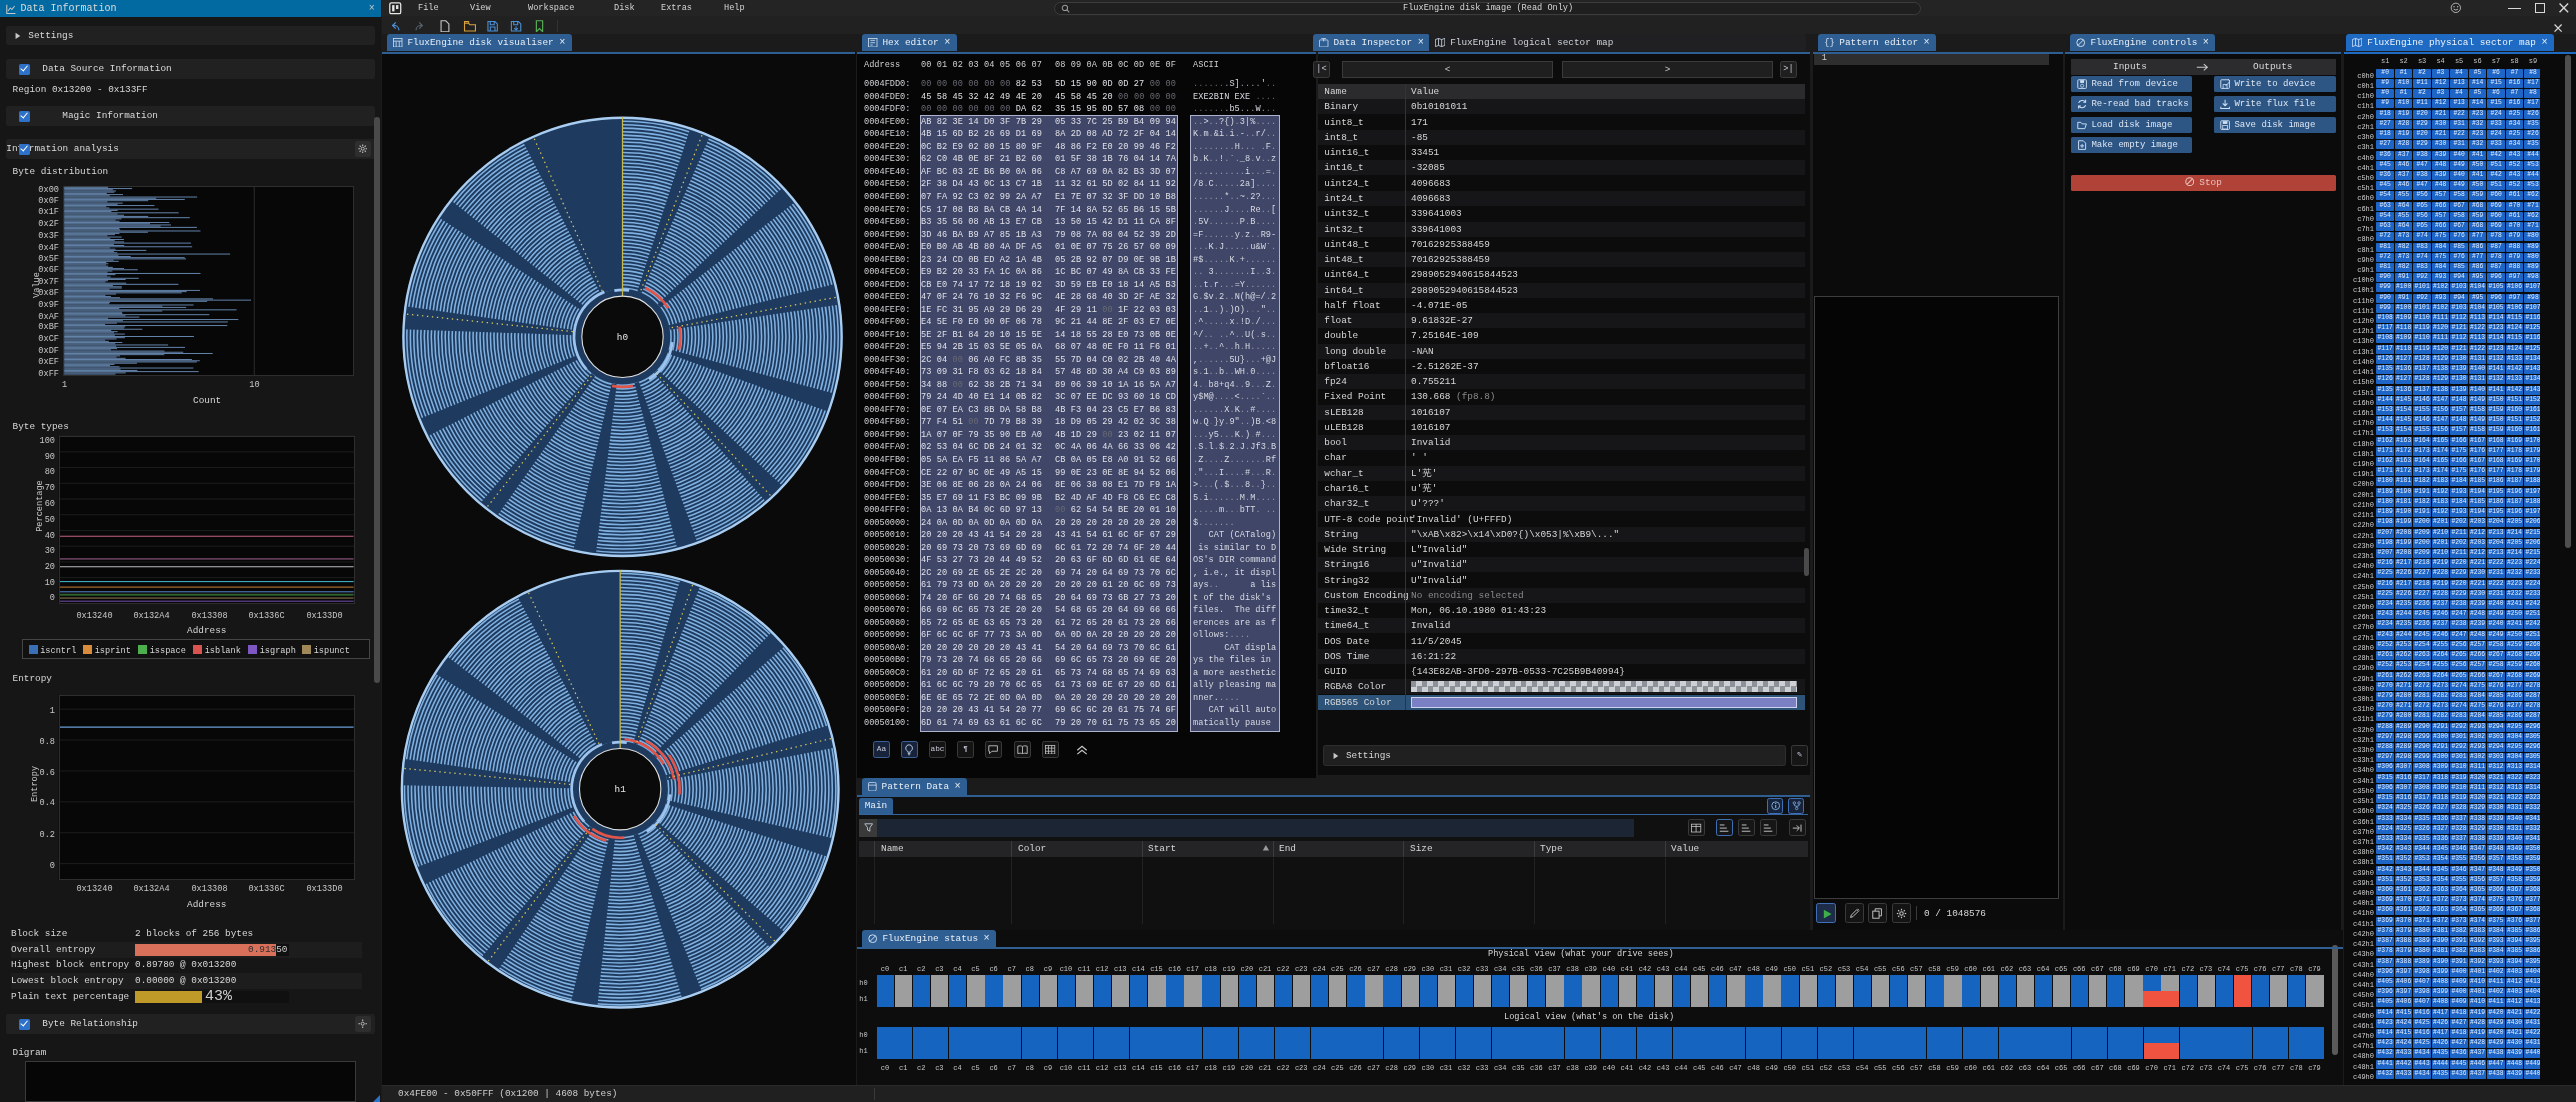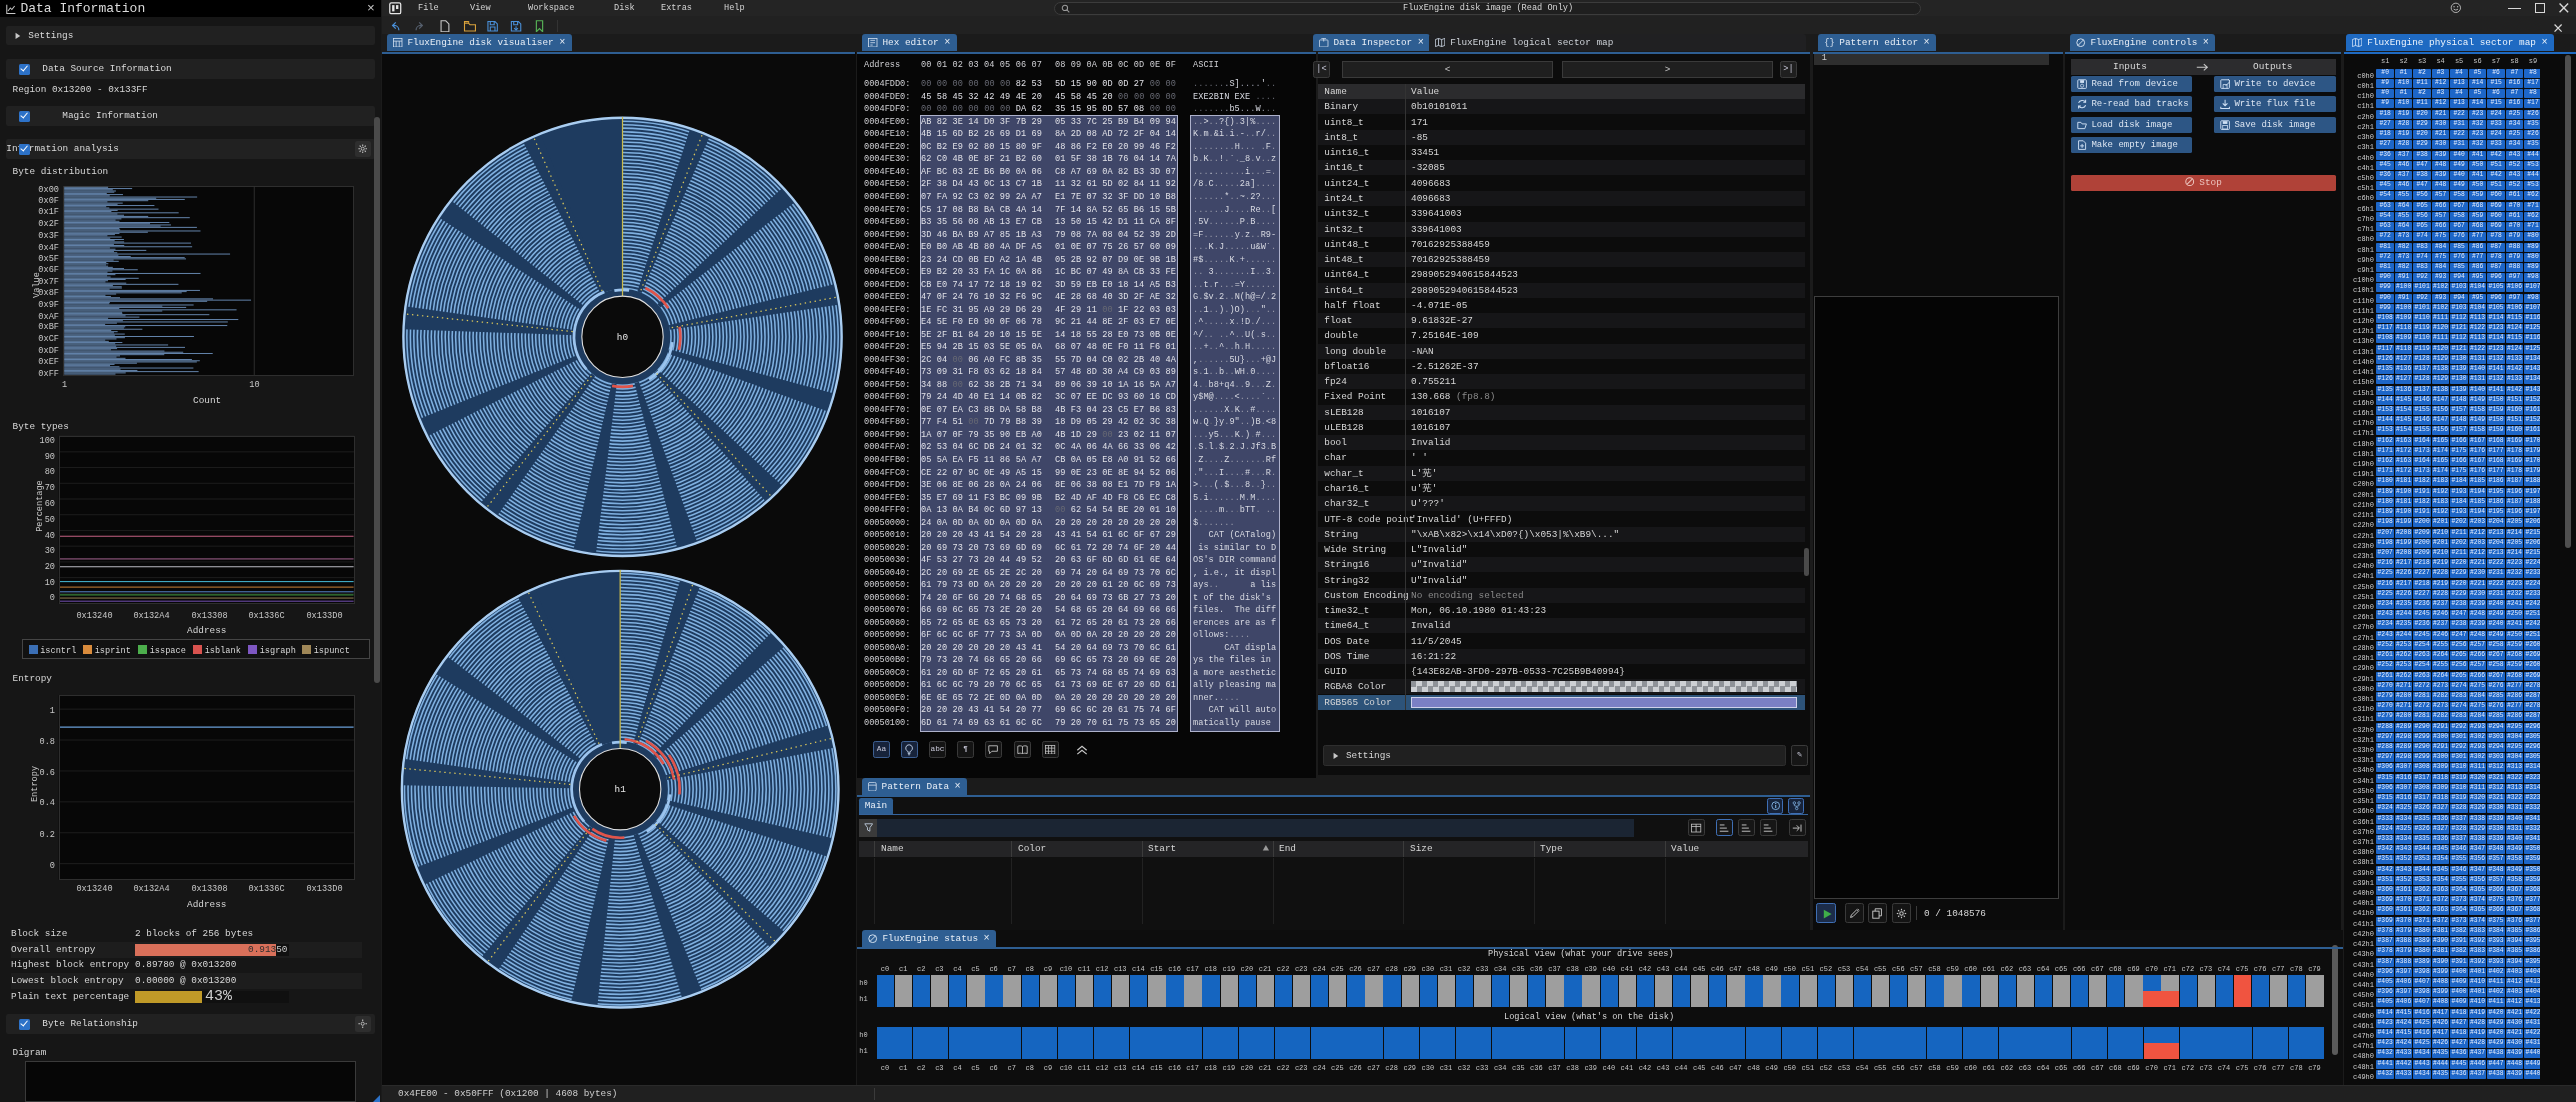--- a/index.html
+++ b/index.html
@@ -3,21 +3,21 @@
 *{margin:0;padding:0;box-sizing:border-box}
 html,body{width:2576px;height:1103px;background:#1b1b1b;font-family:"Liberation Mono",monospace;color:#d8d8d8;overflow:hidden}
 .a{position:absolute}
 svg{display:inline-block;vertical-align:top}
 
 .tab{position:absolute;height:17px;background:#2e5e92;color:#e9eff7;font-size:9.4px;line-height:17px;padding:0 6.3px;border-radius:3.1px 3.1px 0 0;white-space:nowrap}
 .tab .x{color:#e8eef6;margin-left:5.5px;font-size:10.2px}
 .tab .ic{color:#dce6f2;margin-right:4.7px;font-size:8.6px}
 
 #lp{left:0;top:0;width:381px;height:1103px;background:#161616}
-#lp .tb{left:0;top:0;width:381px;height:17px;background:#000000;color:#dcdcdc;font-size:13px;line-height:17px}
+#lp .tb{left:0;top:0;width:381px;height:17px;background:#0369a1;color:#dcdcdc;font-size:10px;line-height:17px}
 .sect{position:absolute;left:6.3px;width:369px;height:19px;background:#212121;border-radius:2.3px;font-size:9.4px;line-height:19px;color:#dcdcdc}
 .cb{position:absolute;left:12.5px;top:3.9px;width:11px;height:11px;background:#2d72c8;border-radius:1.6px}
 .cb:after{content:"";position:absolute;left:3.1px;top:0.8px;width:3.1px;height:6.3px;border:solid #fff;border-width:0 1.6px 1.6px 0;transform:rotate(40deg)}
 .gearbox{position:absolute;right:4.7px;top:1.6px;width:15.7px;height:15.7px;background:#2e2e2e;border-radius:2.3px;color:#c0c0c0;text-align:center}
 .plot{position:absolute;background:#070707;border:0.8px solid #2e2e2e}
 .yl{position:absolute;right:322px;width:55px;text-align:right;font-size:8.6px;color:#c8c8c8;height:11px}
 .yl2{position:absolute;right:326px;width:47px;text-align:right;font-size:8.6px;color:#c8c8c8;height:11px}
 .xl{position:absolute;width:63px;margin-left:-31px;text-align:center;font-size:8.6px;color:#c8c8c8}
 .lgi{display:inline-block;font-size:8.6px;color:#d8d8d8;margin-right:3.9px;white-space:nowrap}
 .lgi i{display:inline-block;width:9.4px;height:9.4px;vertical-align:-1.6px;margin-right:2.3px}

